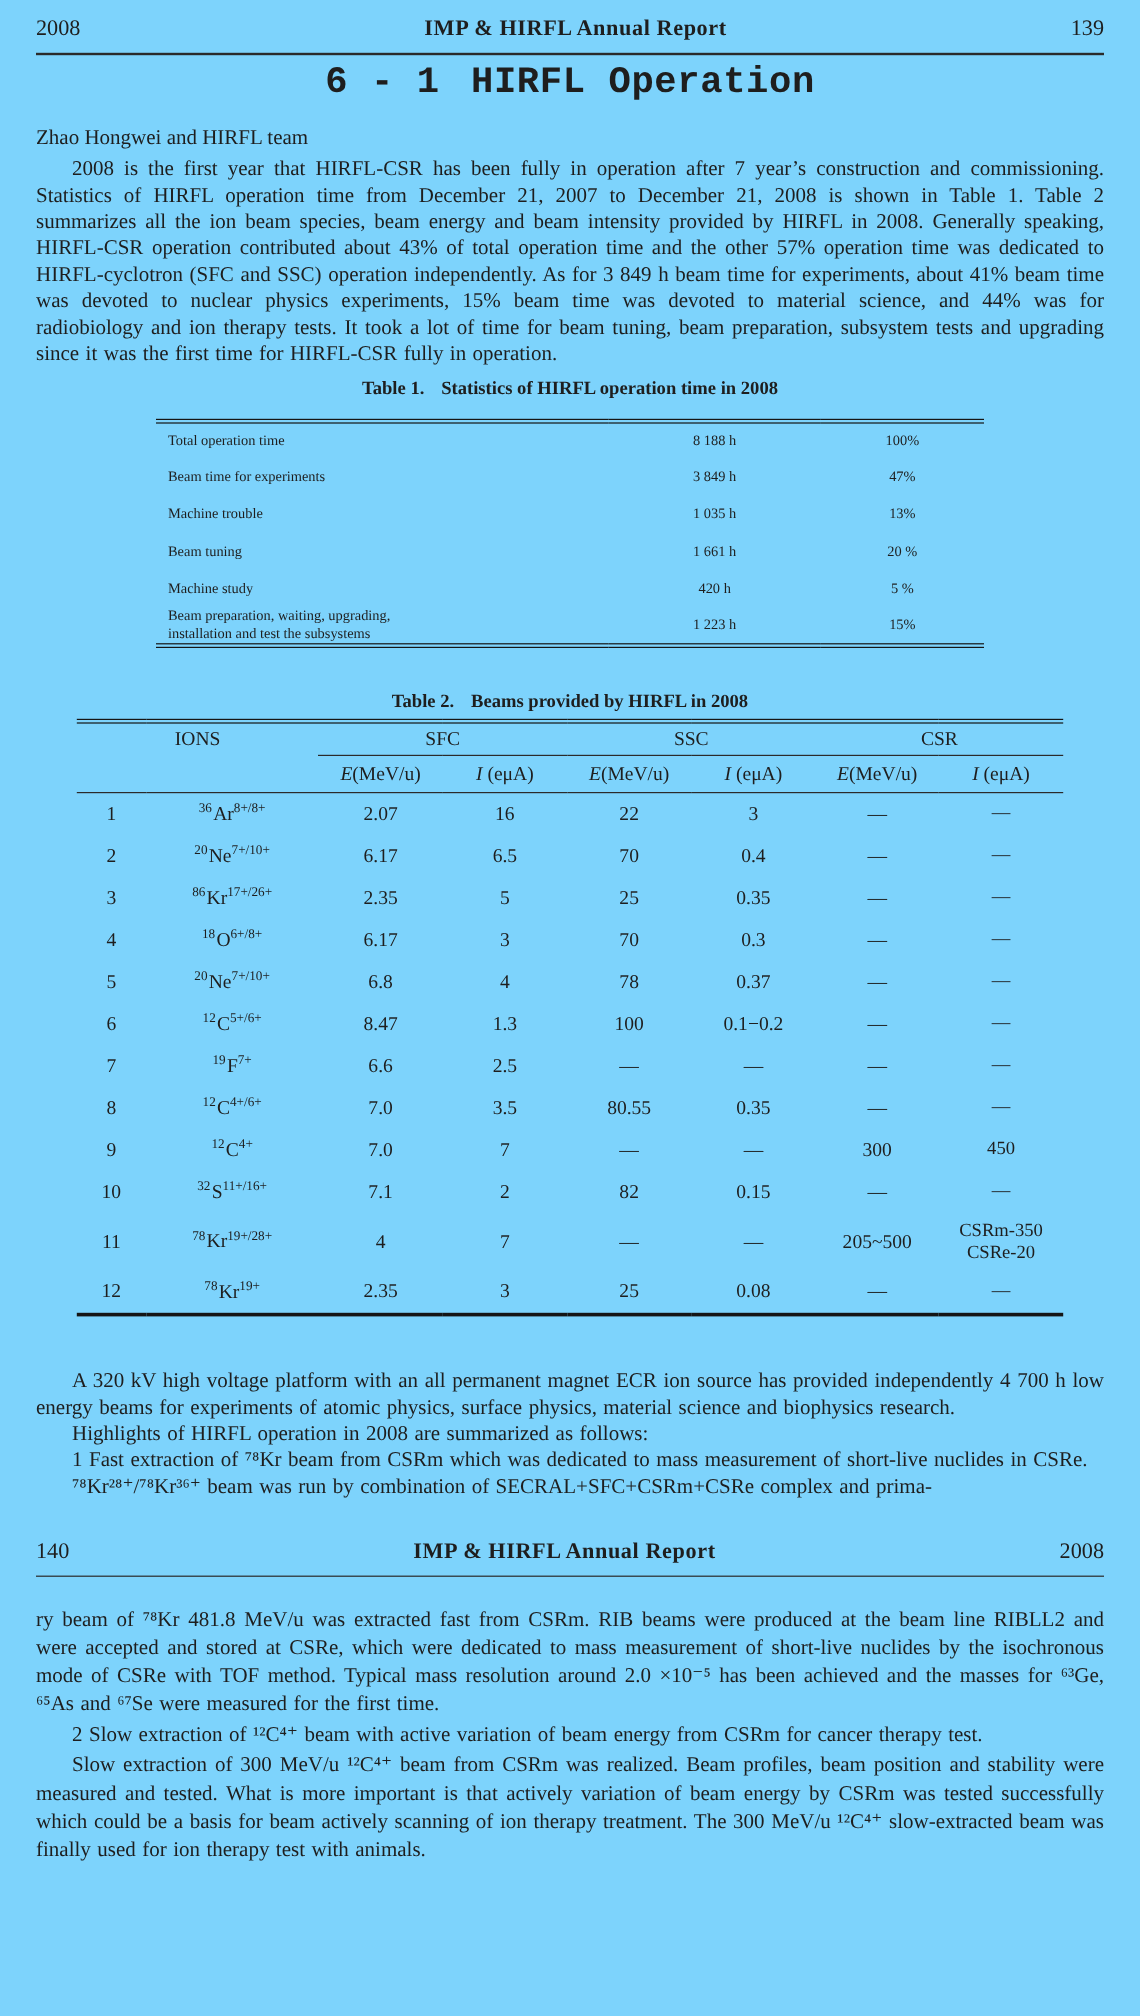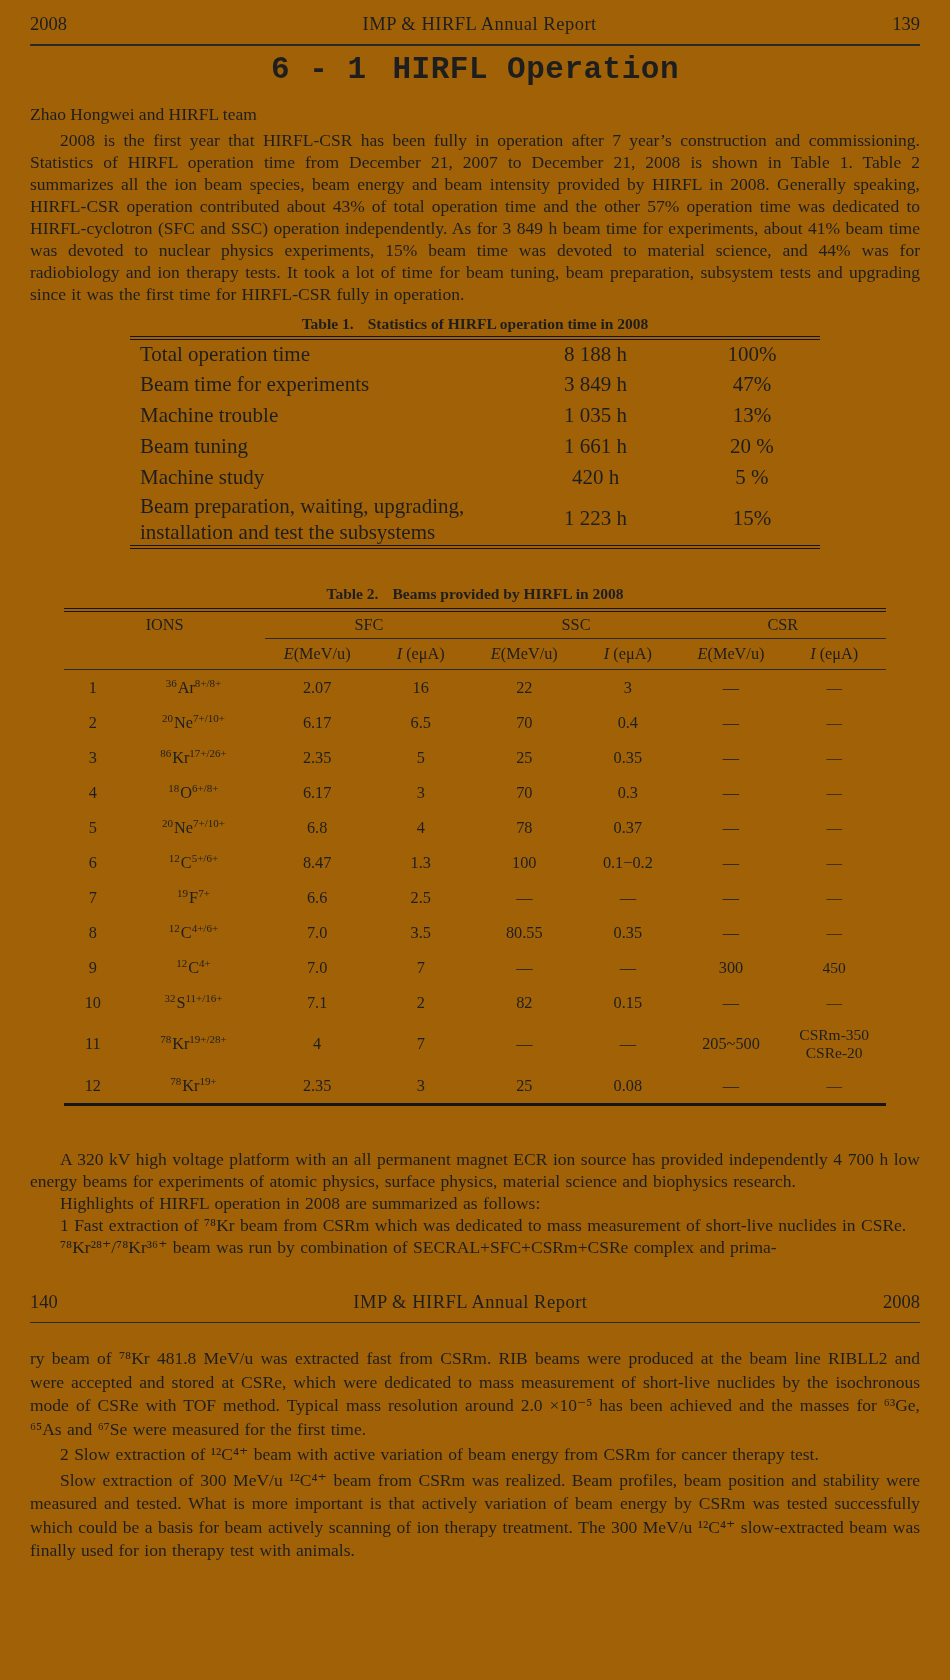--- a/index.html
+++ b/index.html
@@ -1,24 +1,24 @@
 <!DOCTYPE html>
 <html><head>
 <meta charset="utf-8">
 <style>
   html,body{margin:0;padding:0;background:#ffffff;}
   .page{
-    width:950px;height:1680px;background:#a16207;position:relative;overflow:hidden;
+    width:950px;height:1680px;background:#7dd3fc;position:relative;overflow:hidden;
     font-family:"Liberation Serif","DejaVu Serif",serif;color:#1e1e1e;
   }
   .content{padding:0 30px;}
   
   .run-head{display:flex;justify-content:space-between;align-items:baseline;
     font-size:18.5px;padding-top:14px;}
-  .run-head .mid{flex:1;text-align:center;letter-spacing:.5px;}
+  .run-head .mid{flex:1;text-align:center;letter-spacing:.5px;font-weight:bold;}
   .head-rule{border:0;border-top:2px solid #2a2a2a;margin:9px 0 0 0;}
   .head-rule.thin{border-top-width:1.6px;}
   
   .title{ text-align:center;margin-top:6px;font-weight:bold;font-size:31px;line-height:1.15;letter-spacing:.5px;font-family:Liberation Mono, monospace;}
   .title .no{margin-right:26px;}
   .author{text-align:left;margin-top:16px;font-size:17.5px;}
   
   p{margin:0;text-align:justify;font-size:17.5px;line-height:22px;word-spacing:1px;}
   p.indent{text-indent:30px;}
   .para1{margin-top:4px;}
@@ -27,21 +27,21 @@
   .para-cont{margin-top:24px;line-height:23.5px;}
   .para-item2{margin-top:2px;line-height:23.5px;}
   .para-slow{margin-top:2px;line-height:23.5px;}
   
   .tcap{text-align:center;font-weight:bold;font-size:15.5px;}
   .tcap .lab{margin-right:14px;}
   .cap1{margin-top:10px;}
   .cap2{margin-top:36px;}
   
   table{border-collapse:collapse;table-layout:fixed;}
-  .t1{width:690px;margin:3px auto 0 auto;font-size:21px;
+  .t1{width:690px;margin:16px auto 0 auto;font-size:12px;
       border-top:4px double #151515;border-bottom:4px double #151515;}
   .t1 td{padding:0;}
   .t1 .lbl{text-align:left;padding-left:10px;width:54%;}
   .t1 .hrs{text-align:center;width:26%;}
   .t1 .pct{text-align:center;width:20%;}
   .t1 tr{height:31px;}
   .t1 .pre{white-space:pre-line;line-height:1.25;}
   
   .t2{width:822px;margin:5px auto 0 auto;font-size:16.3px;
       border-top:4px double #151515;border-bottom:3px solid #151515;}

